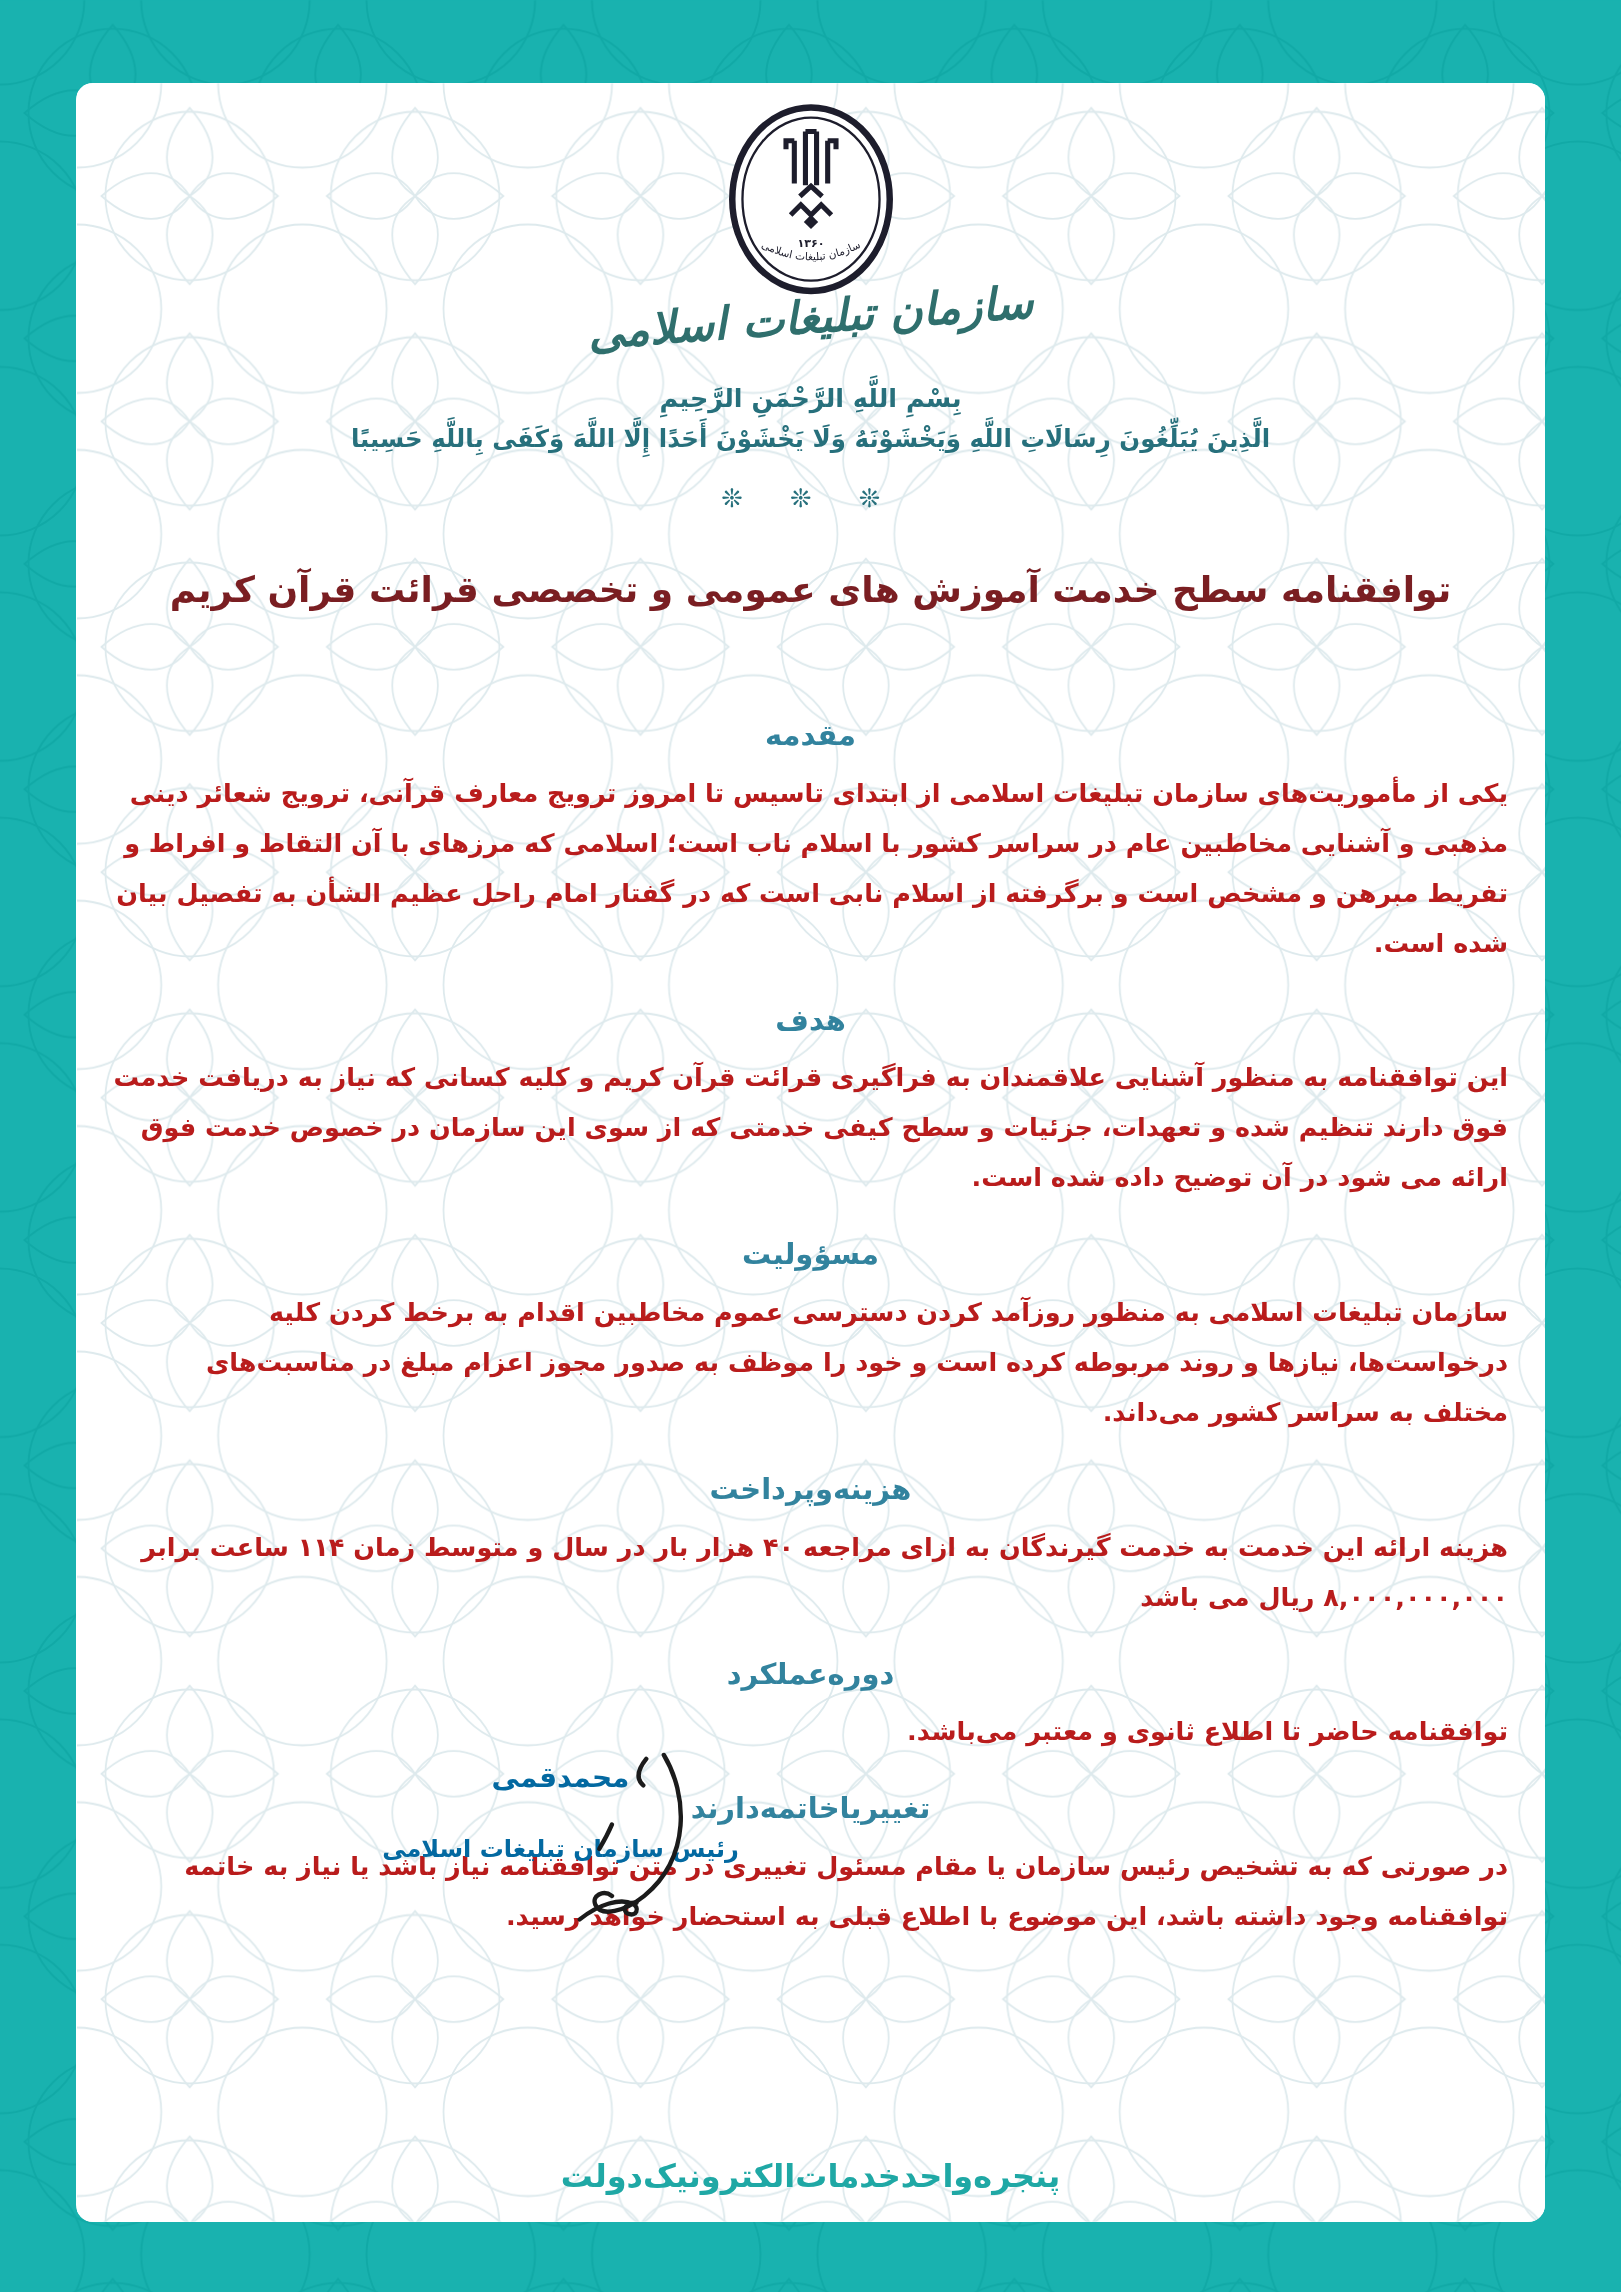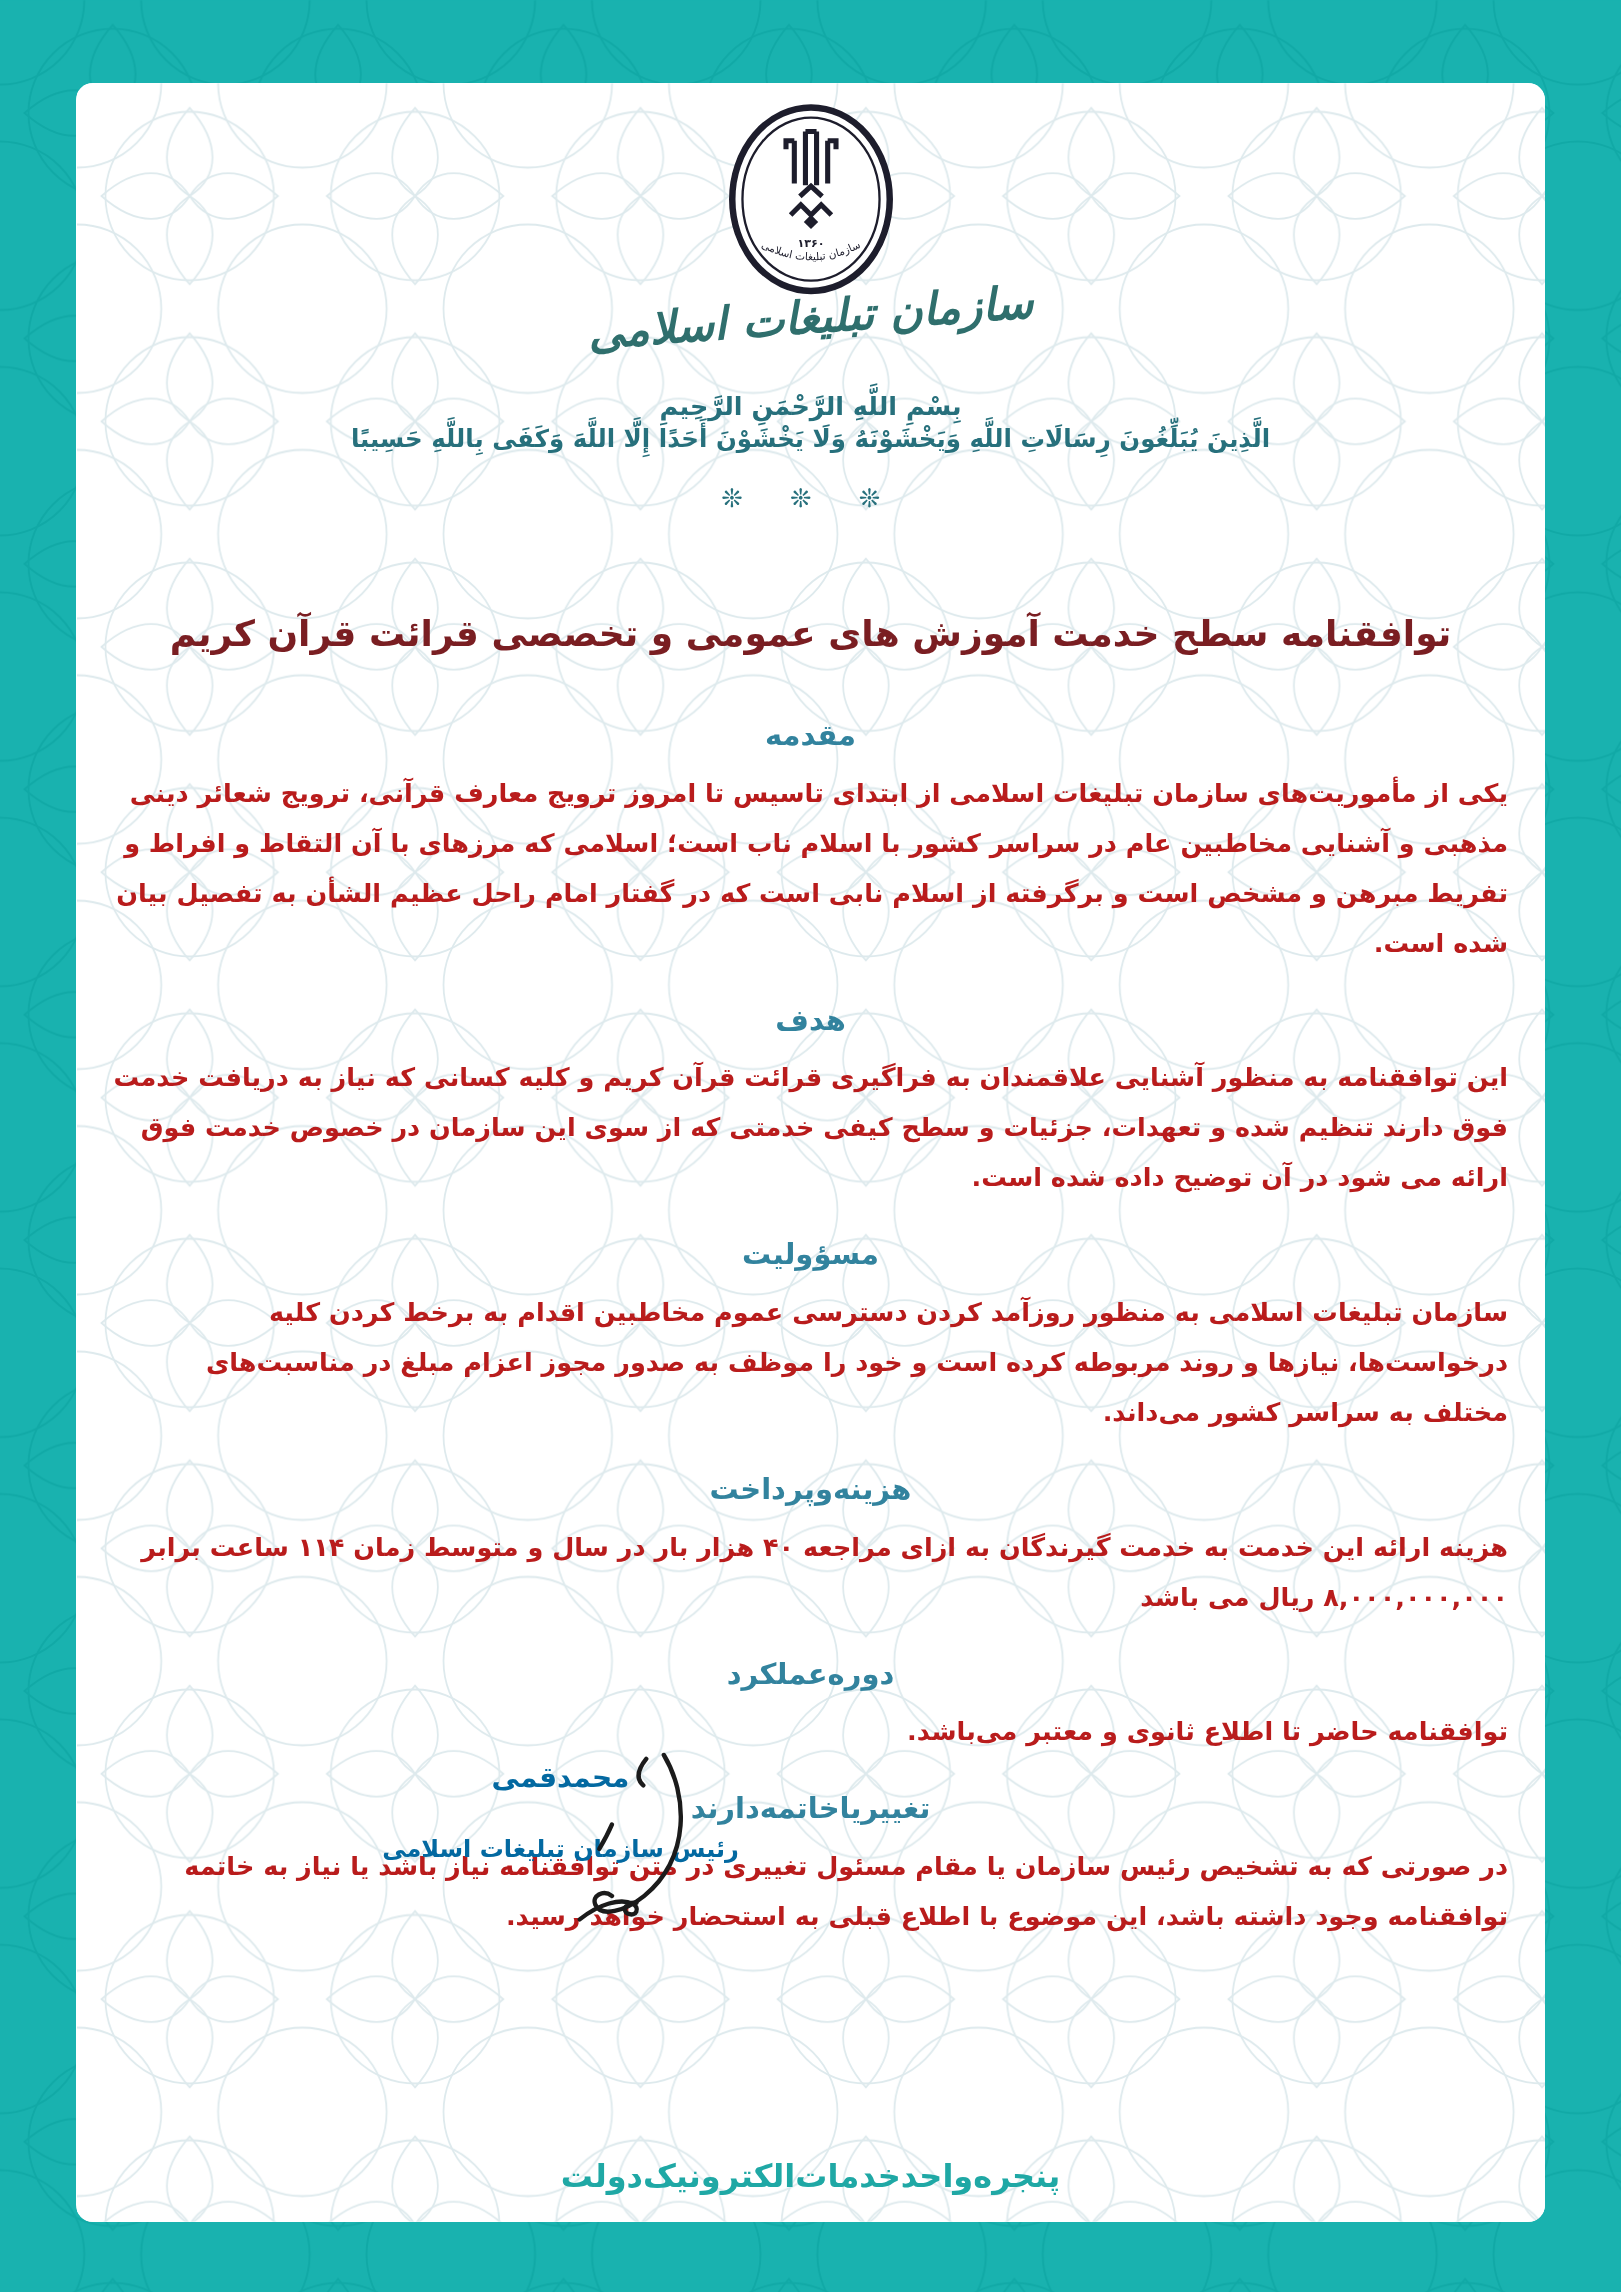--- a/index.html
+++ b/index.html
@@ -17,33 +17,33 @@
   .page-pattern { z-index: 0; }
   .content { position: absolute; inset: 0; z-index: 1; }
 
   .logo-wrap { position: absolute; top: 17.6px; left: 0; right: 0; text-align: center; }
   .calligraphy {
     position: absolute; top: 208px; left: 0; right: 0; text-align: center;
     font-size: 45px; font-weight: bold; font-style: italic; color: #2f6f6d;
     transform: rotate(-4deg); letter-spacing: 1px;
   }
   .bismillah {
-    position: absolute; top: 308px; left: 0; right: 0; text-align: center;
+    position: absolute; top: 300px; left: 0; right: 0; text-align: center;
     font-size: 25.5px; font-weight: bold; color: #27707c;
   }
   .verse {
     position: absolute; top: 341px; left: 0; right: 0; text-align: center;
     font-size: 24.5px; font-weight: bold; color: #27707c;
   }
   .ornament {
     position: absolute; top: 400px; left: 0; right: 0; text-align: center;
     font-size: 25.5px; color: #27707c; letter-spacing: 19.6px;
   }
   .doc-title {
-    position: absolute; top: 530px; left: 0; right: 0; text-align: center;
+    position: absolute; top: 486px; left: 0; right: 0; text-align: center;
     font-size: 36px; font-weight: 900; color: #7a1e22;
   }
   .sections { position: absolute; top: 635px; right: 37px; left: 37px; }
   .sec h2 {
     font-size: 29px; font-weight: 900; color: #32839e;
     text-align: center; margin: 0 0 15.7px;
   }
   .sec + .sec h2 { margin-top: 26px; }
   .sec p {
     font-size: 25.5px; line-height: 50px; font-weight: bold; color: #b91c1c;

